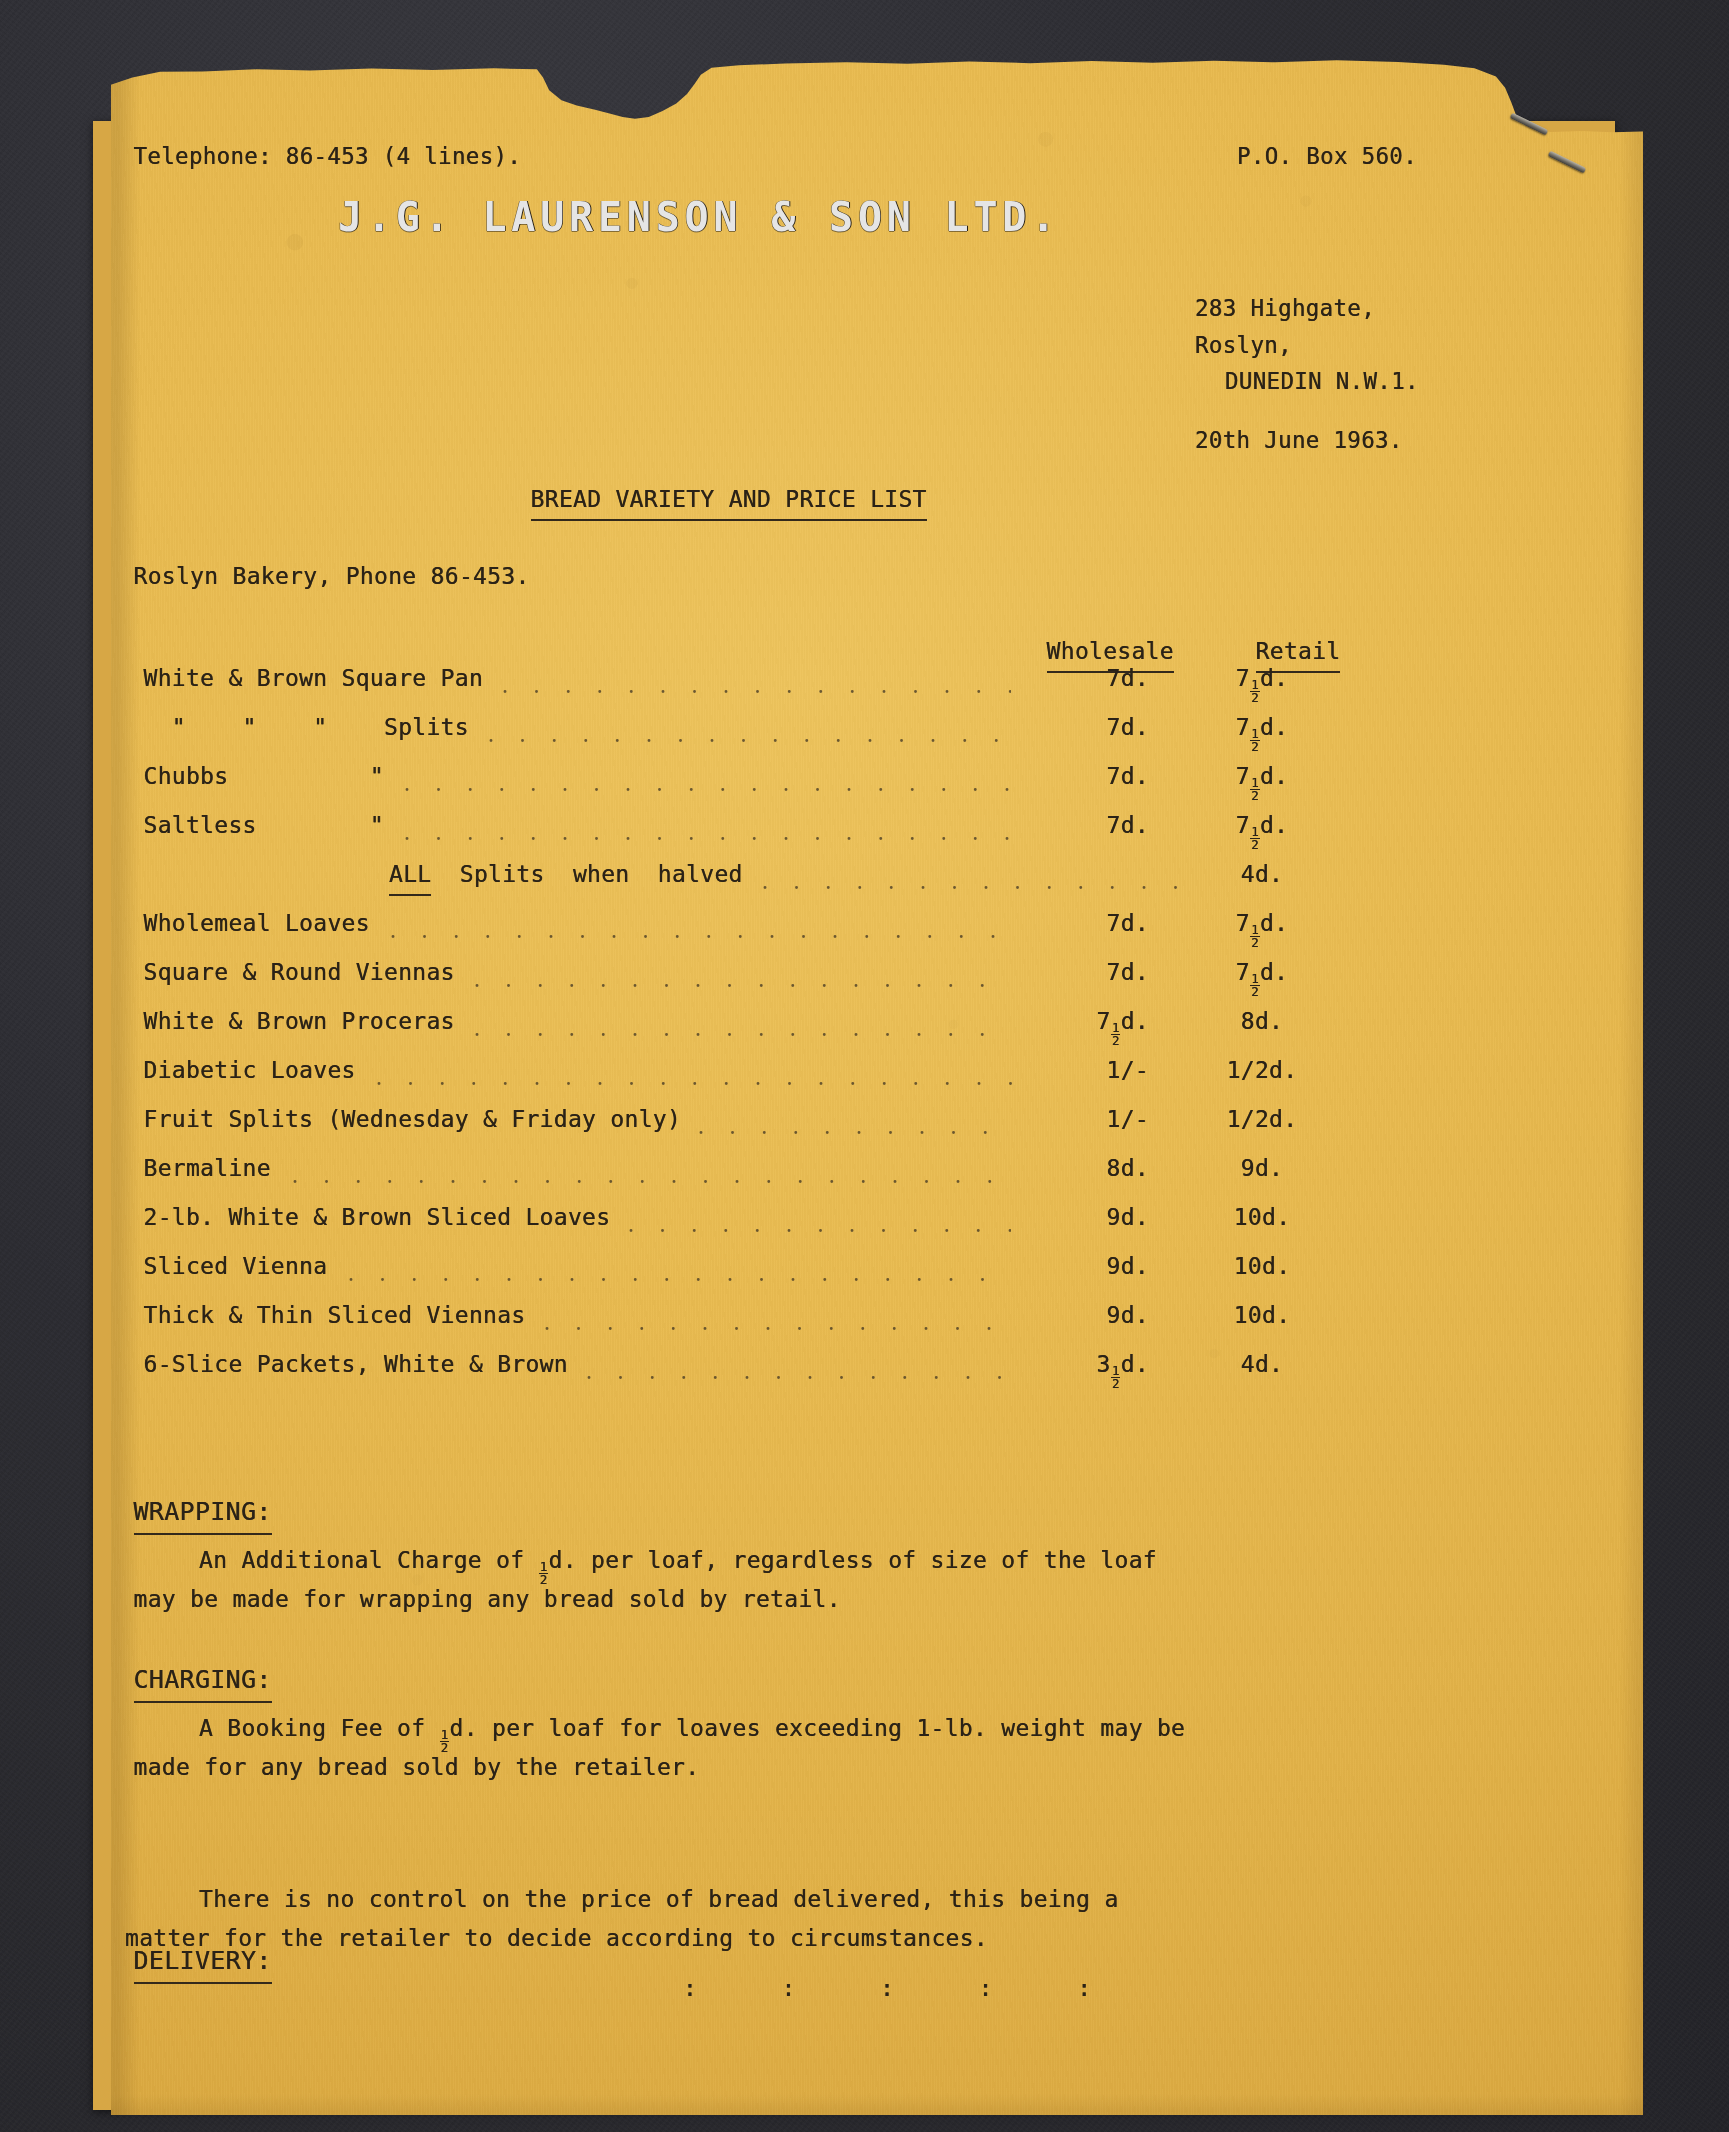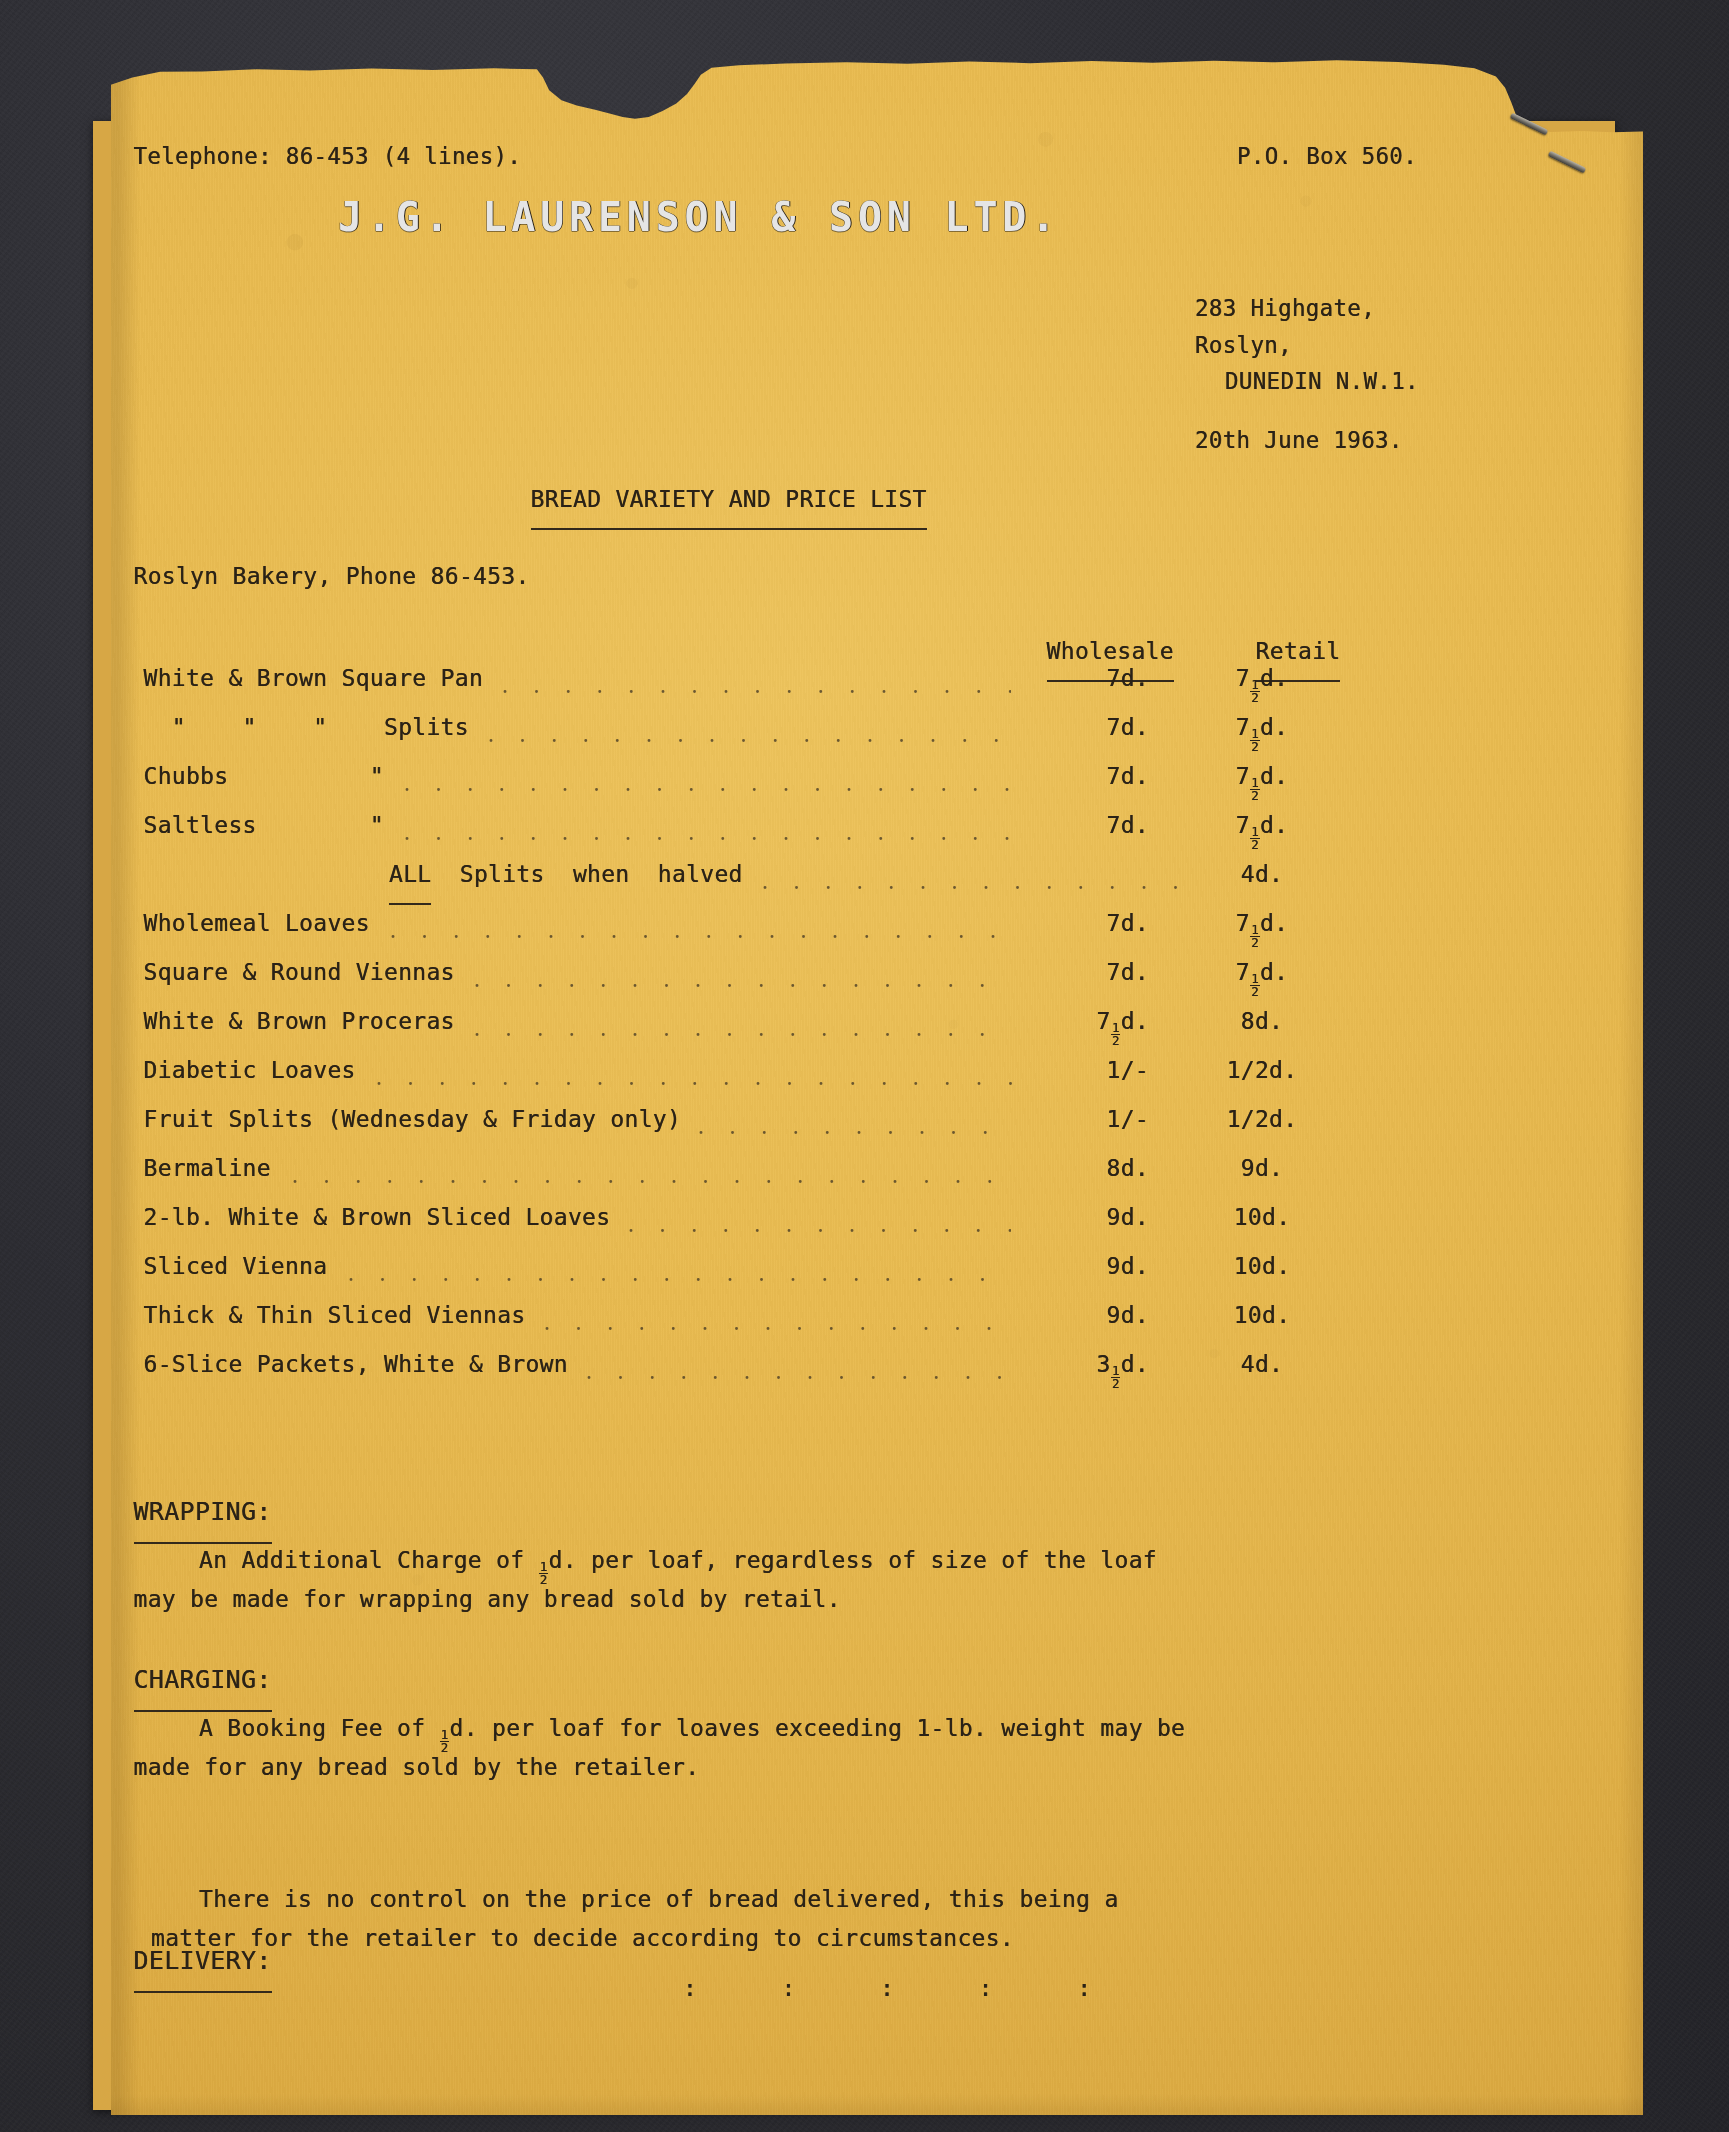--- a/index.html
+++ b/index.html
@@ -119,21 +119,21 @@
     left: 111px;
     top: 57px;
     width: 1532px;
     height: 2058px;
     color: #2a2217;
     font-size: 23px;
     line-height: 1;
     letter-spacing: 0.3px;
   }
   .abs { position: absolute; white-space: pre; }
-  .u { border-bottom: 2.2px solid #33291b; padding-bottom: 16px; }
+  .u { border-bottom: 2.2px solid #33291b; padding-bottom: 7px; }
 
   
   .tw {
     text-shadow:
       0.3px 0 0 rgba(42,34,23,.55),
       -0.2px 0 0 rgba(42,34,23,.30),
       0 0.3px 0 rgba(42,34,23,.25);
   }
 
   .company {
@@ -371,19 +371,19 @@
 
   <div id="additional-sections">
       <div class="abs tw section-head" style="left: 22.5px; top: 1442px;"><span class="u">WRAPPING:</span></div>
       <div class="abs tw" style="left: 88px; top: 1492px;">An Additional Charge of <span class="frac"><span class="num">1</span><span class="den">2</span></span>d. per loaf, regardless of size of the loaf</div>
       <div class="abs tw" style="left: 22.5px; top: 1531px;">may be made for wrapping any bread sold by retail.</div>
       <div class="abs tw section-head" style="left: 22.5px; top: 1610px;"><span class="u">CHARGING:</span></div>
       <div class="abs tw" style="left: 88px; top: 1660px;">A Booking Fee of <span class="frac"><span class="num">1</span><span class="den">2</span></span>d. per loaf for loaves exceeding 1-lb. weight may be</div>
       <div class="abs tw" style="left: 22.5px; top: 1699px;">made for any bread sold by the retailer.</div>
       <div class="abs tw section-head" style="left: 22.5px; top: 1851px; margin-top: 40px;"><span class="u">DELIVERY:</span></div>
       <div class="abs tw" style="left: 88px; top: 1831px;">There is no control on the price of bread delivered, this being a</div>
-      <div class="abs tw" style="left: 40px; top: 1870px;">matter for the retailer to decide according to circumstances.</div>
+      <div class="abs tw" style="left: 14px; top: 1870px;">matter for the retailer to decide according to circumstances.</div>
     </div>
 
   <div class="abs tw colon-row" style="left:572px; top:1920px;">:  :  :  :  :</div>
 
 </div>
 
 
 </body></html>

